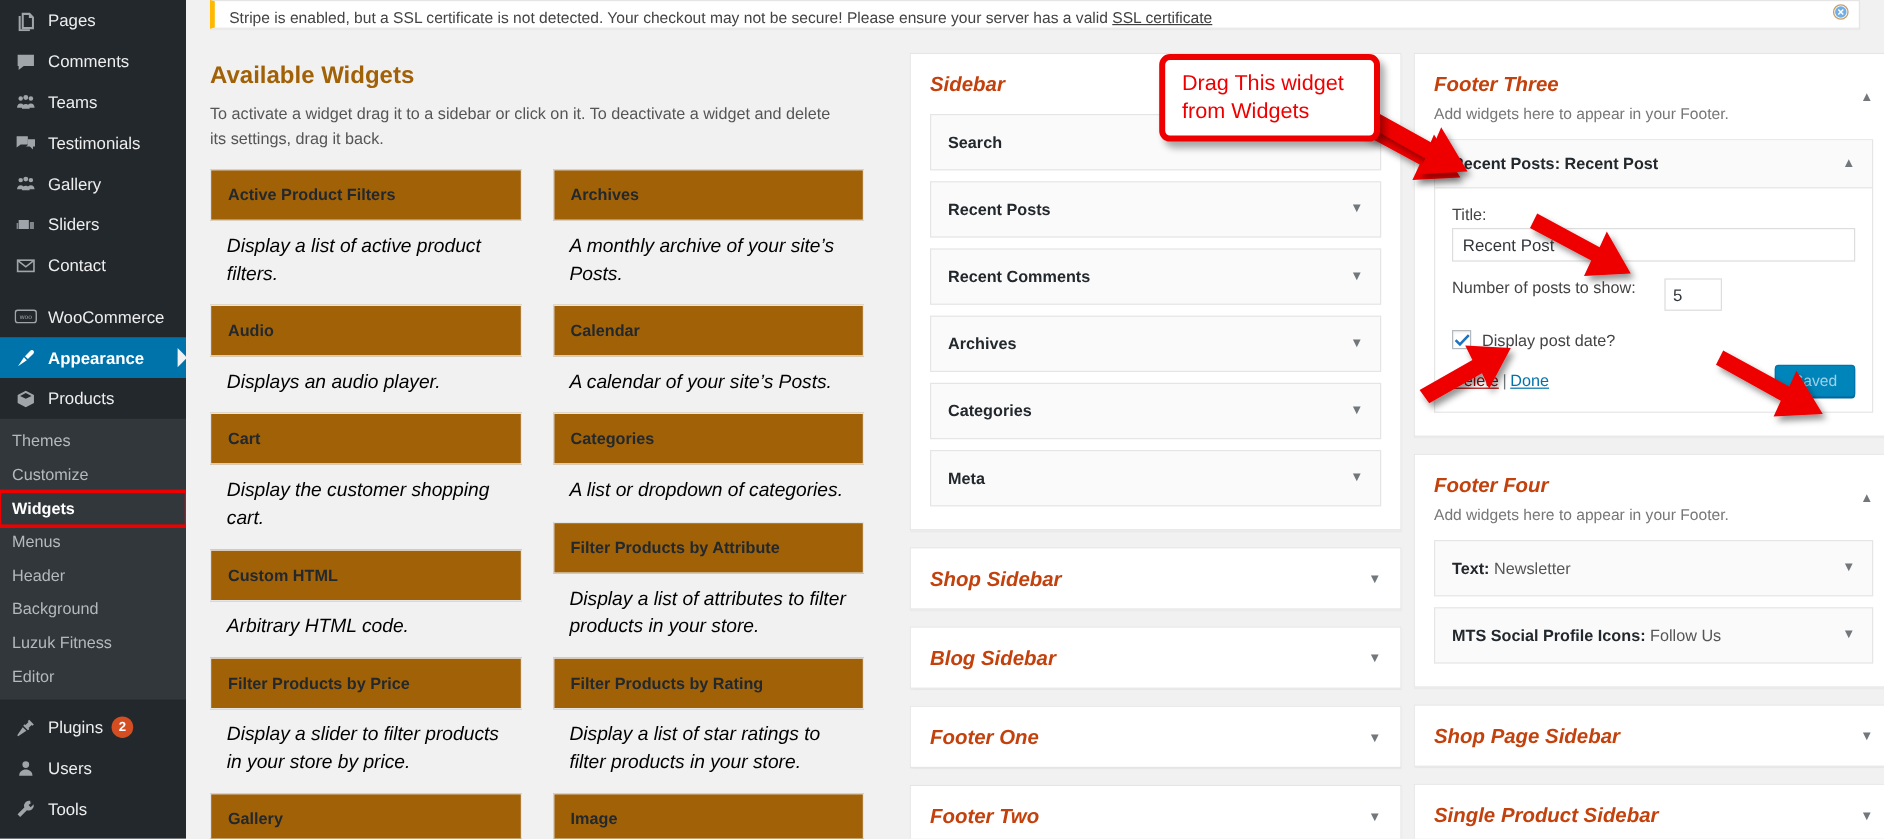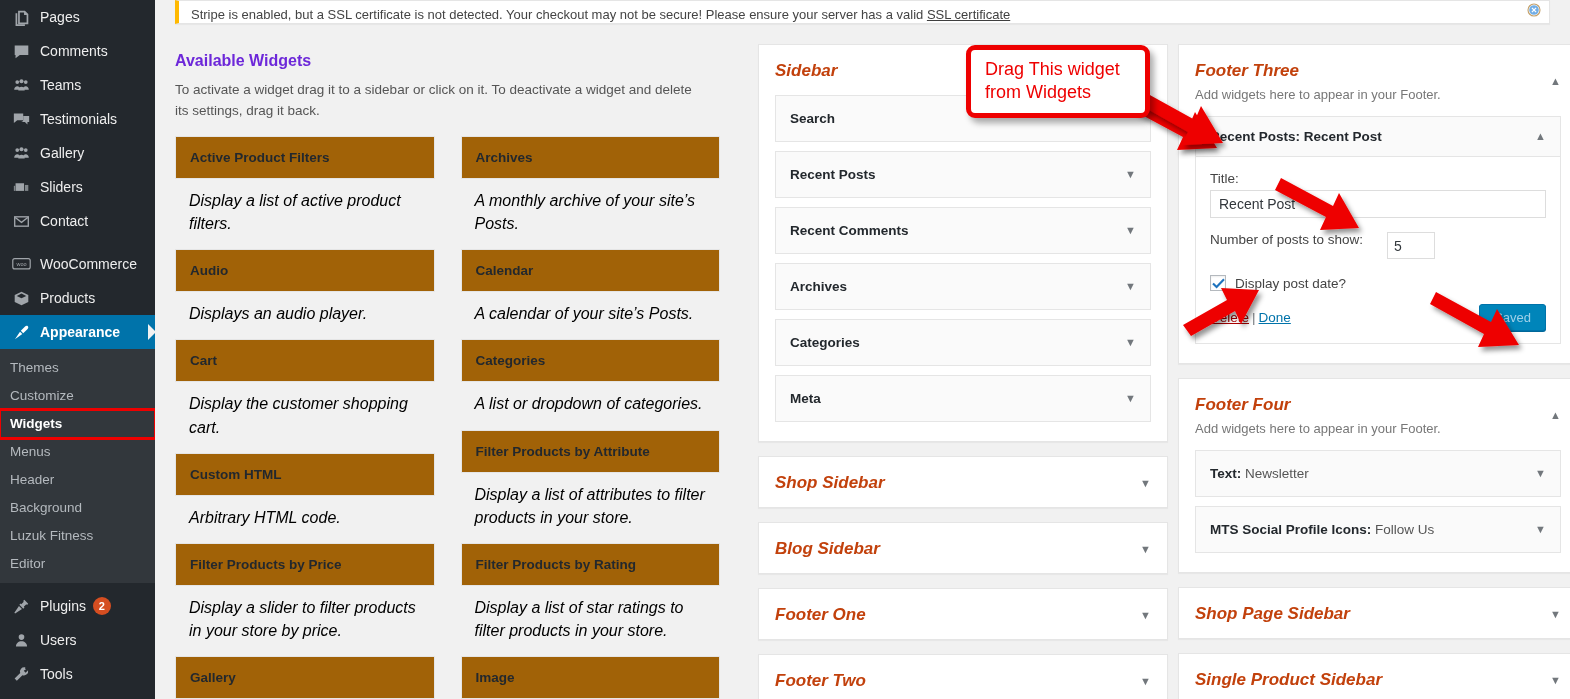--- a/index.html
+++ b/index.html
@@ -107,22 +107,22 @@
     width: 22px; height: 22px;
     display: flex; align-items: center; justify-content: center;
   }
 
   .columns { display: flex; padding: 10px 14px 0 20px; }
   .col-available { width: 545px; flex: 0 0 545px; padding-top: 18px; }
   .col-sidebars  { width: 410px; flex: 0 0 410px; margin-left: 38px; padding-top: 10px; }
   .col-footers   { width: 400px; flex: 0 0 400px; margin-left: 10px; padding-top: 10px; }
 
   h2.page-sub {
-    font-size: 16px; font-weight: 600;
-    color: #6d28d9; margin: 0 0 10px 0;
+    font-size: 20px; font-weight: 600;
+    color: #a16207; margin: 0 0 10px 0;
     font-family: "Liberation Sans", sans-serif;
   }
   .intro { font-size: 13.5px; color: #555; line-height: 1.55; margin: 0 0 14px 0; max-width: 530px; }
 
   .wgrid { display: flex; gap: 26px; }
   .wcol { flex: 1 1 0; min-width: 0; }
   .widget-card { margin-bottom: 0; }
   .widget-top {
     background: #a16207;
     border: 1px solid #e5e5e5;
@@ -317,36 +317,36 @@
     <div class="menu-item">
       <span class="mi-icon">
         <svg width="19" height="15" viewBox="0 0 24 18" fill="none" stroke="currentColor" stroke-width="1.5">
             <rect x="1" y="1.5" width="22" height="13" rx="2.5"></rect>
             <text x="12" y="11" font-size="7" fill="currentColor" stroke="none" text-anchor="middle" font-family="Liberation Sans, sans-serif">woo</text>
           </svg>
       </span>
       <span>WooCommerce</span>
     </div>
 
+    <div class="menu-item current">
+      <span class="mi-icon">
+        <svg width="17" height="17" viewBox="0 0 20 20" fill="currentColor">
+            <path d="M17.5 2.6c-1-1-2.5-.6-3.6.5L9.2 8l2.8 2.8 4.9-4.7c1.1-1.1 1.5-2.5.6-3.5zM8.2 9.1 2.3 17.8l8.7-5.9-2.8-2.8z"></path>
+          </svg>
+      </span>
+      <span>Appearance</span>
+    </div>
+
     <div class="menu-item">
       <span class="mi-icon">
         <svg width="17" height="17" viewBox="0 0 20 20" fill="currentColor">
             <path d="M10 2 2 6v8l8 4 8-4V6l-8-4zm0 2.2L15.6 7 10 9.7 4.4 7 10 4.2z"></path>
           </svg>
       </span>
       <span>Products</span>
-    </div>
-
-    <div class="menu-item current">
-      <span class="mi-icon">
-        <svg width="17" height="17" viewBox="0 0 20 20" fill="currentColor">
-            <path d="M17.5 2.6c-1-1-2.5-.6-3.6.5L9.2 8l2.8 2.8 4.9-4.7c1.1-1.1 1.5-2.5.6-3.5zM8.2 9.1 2.3 17.8l8.7-5.9-2.8-2.8z"></path>
-          </svg>
-      </span>
-      <span>Appearance</span>
     </div>
 
     <div class="submenu">
       <div class="submenu-item">
         <span>Themes</span>
       </div>
       <div class="submenu-item">
         <span>Customize</span>
       </div>
       <div class="submenu-item current-sub redbox">

